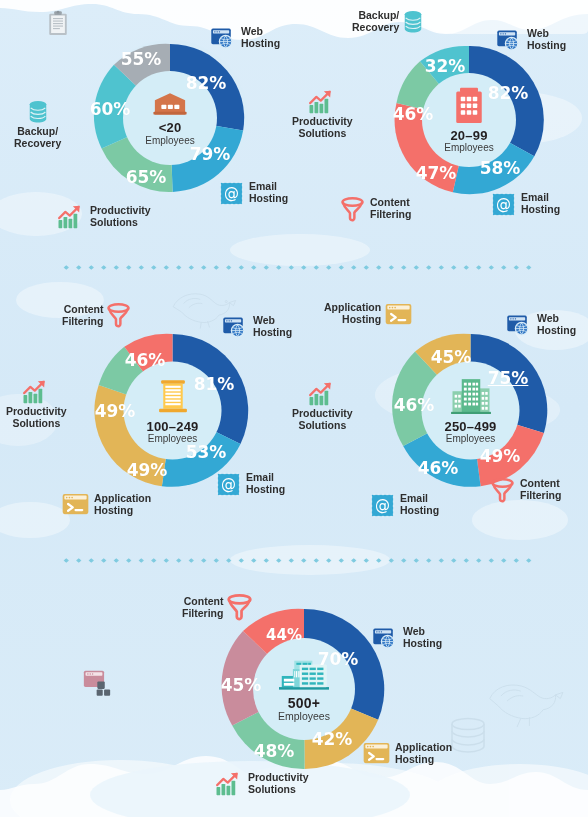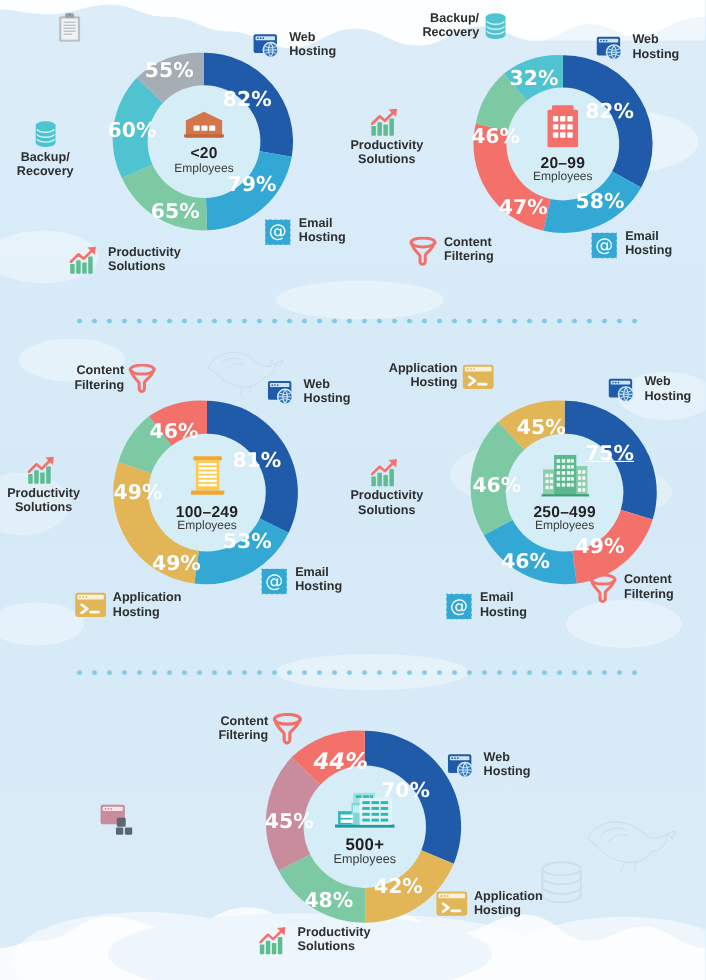--- a/index.html
+++ b/index.html
@@ -695,21 +695,21 @@
         <svg class="center-icon" width="50" height="35" viewBox="0 0 72 50">
             <use href="#ic-bld-campus"></use>
           </svg>
         <div class="center-title" style="font-size:14px;margin-top:6px;">500+</div>
         <div class="center-sub" style="font-size:10.5px;">Employees</div>
       </div>
       <div class="pct" style="left:120px;top:56px;font-size:17px;">70%</div>
       <div class="pct" style="left:114px;top:136px;font-size:17px;">42%</div>
       <div class="pct" style="left:56px;top:148px;font-size:17px;">48%</div>
       <div class="pct" style="left:23px;top:82px;font-size:17px;">45%</div>
-      <div class="pct" style="left:66px;top:32px;font-size:19px;font-style:italic;">44%</div>
+      <div class="pct" style="left:66px;top:32px;font-size:15px;">44%</div>
     </div>
 
     <div class="legend right" style="left:372px;top:56px;font-size:10.5px;">
       <svg class="ico" width="26" height="26" viewBox="0 0 40 40">
           <use href="#ic-web"></use>
         </svg>
       <div class="txt ta-left">
         <div>Web</div>
         <div>Hosting</div>
       </div>

